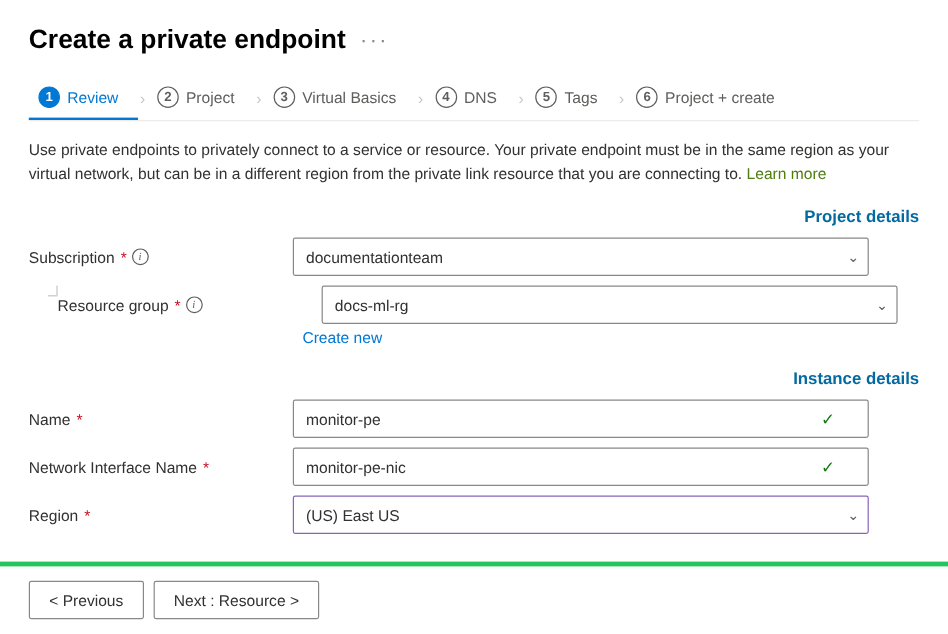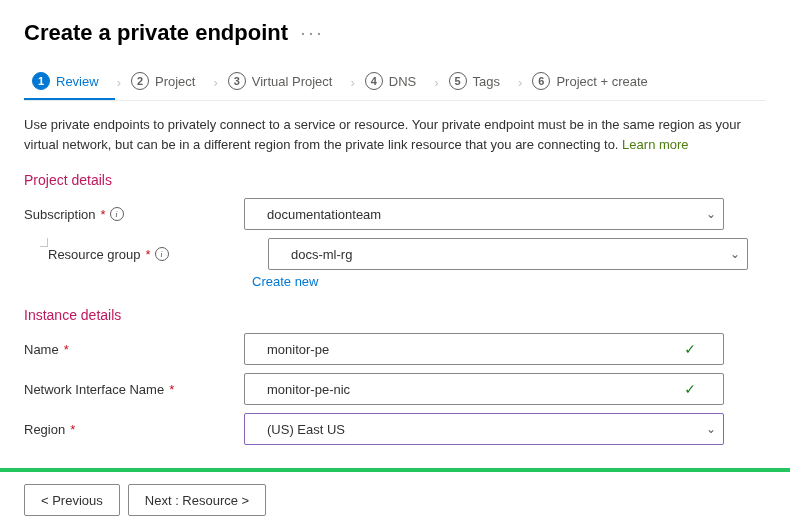--- a/index.html
+++ b/index.html
@@ -85,23 +85,24 @@
       margin-bottom: 18px;
       max-width: 740px;
     }
     .info-text a {
       color: #4d7c0f;
       text-decoration: none;
     }
     
     .section-heading {
       font-size: 14px;
-      font-weight: 400;
-      color: #be185d;
+      font-weight: 700;
+      color: #0369a1;
       margin-bottom: 10px;
+      text-align: right;
     }
     
     .form-section {
       margin-bottom: 18px;
     }
     .form-row {
       display: flex;
       align-items: center;
       margin-bottom: 8px;
       min-height: 32px;
@@ -143,21 +144,21 @@
       max-width: 480px;
     }
     .select-wrapper select {
       width: 100%;
       height: 32px;
       border: 1px solid #8a8886;
       border-radius: 2px;
       background: #fff;
       font-size: 13px;
       color: #323130;
-      padding: 0 30px 0 22px;
+      padding: 0 30px 0 10px;
       appearance: none;
       -webkit-appearance: none;
       cursor: pointer;
     }
     .select-wrapper .chevron {
       position: absolute;
       right: 8px;
       top: 50%;
       transform: translateY(-50%);
       pointer-events: none;
@@ -256,21 +257,21 @@
         <span>Review</span>
       </div>
       <span class="tab-separator">›</span>
       <div class="wizard-tab">
         <span class="tab-num">2</span>
         <span>Project</span>
       </div>
       <span class="tab-separator">›</span>
       <div class="wizard-tab">
         <span class="tab-num">3</span>
-        <span>Virtual Project</span>
+        <span>Virtual Basics</span>
       </div>
       <span class="tab-separator">›</span>
       <div class="wizard-tab">
         <span class="tab-num">4</span>
         <span>DNS</span>
       </div>
       <span class="tab-separator">›</span>
       <div class="wizard-tab">
         <span class="tab-num">5</span>
         <span>Tags</span>

